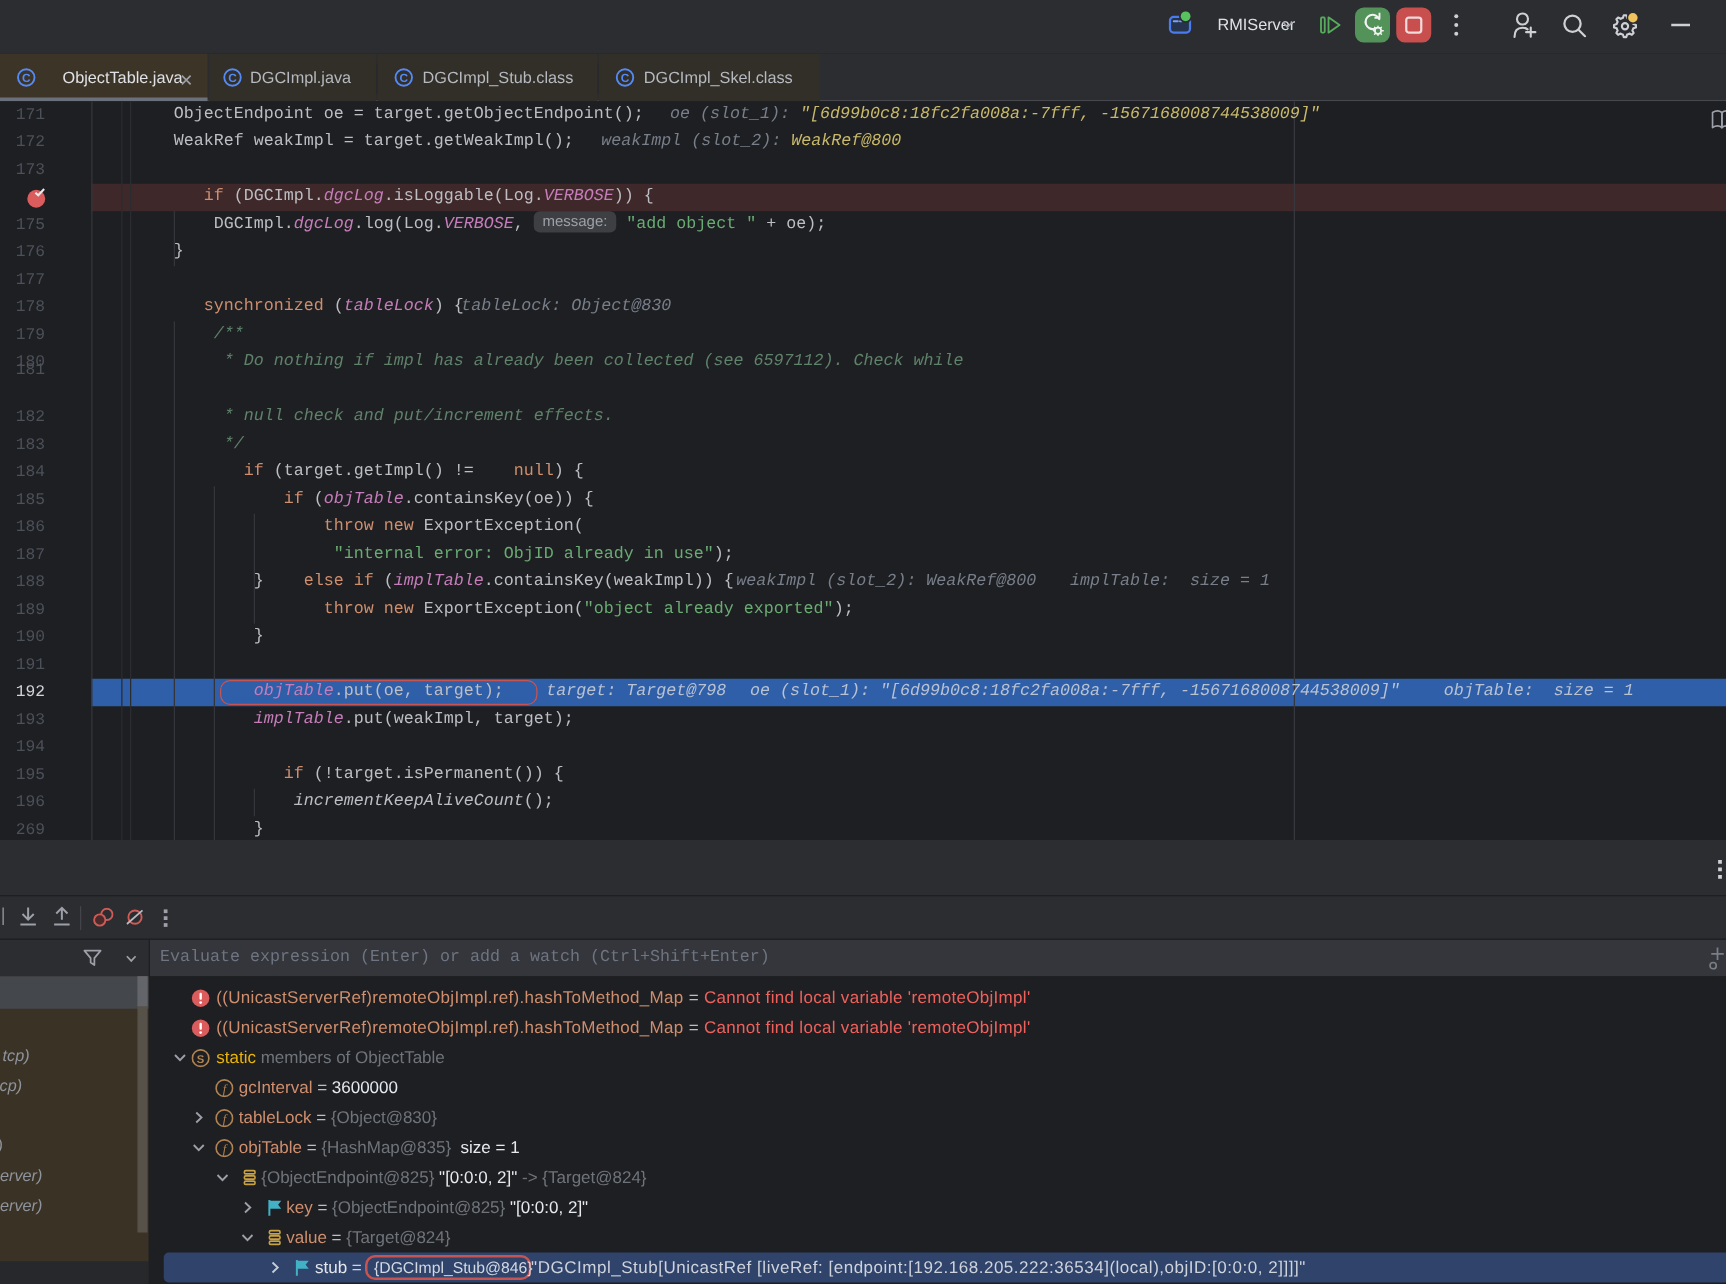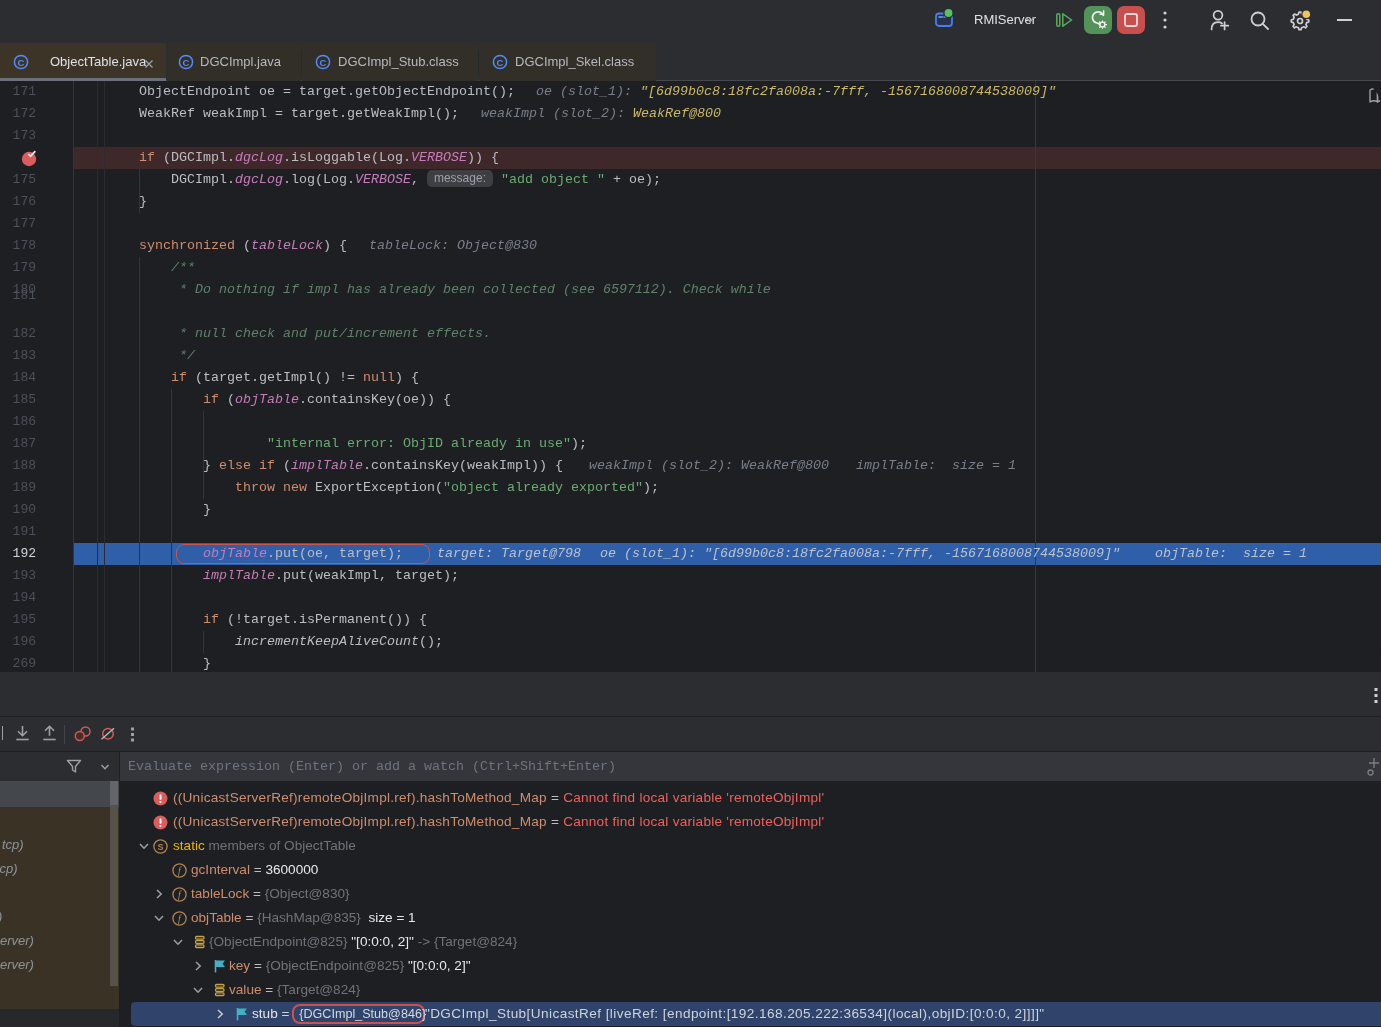--- a/index.html
+++ b/index.html
@@ -8,26 +8,26 @@
 #app { position:relative; width:1381px; height:1027px; }
 .abs { position:absolute; }
 
 #topbar { left:0; top:0; width:1381px; height:43px; background:#2b2d30; }
 
 #tabbar { left:0; top:43px; width:1381px; height:38px; background:#2b2d30; border-bottom:1px solid #46484d; }
 .tab { position:absolute; top:0; height:38px; font-size:13px; color:#b6b9bf; }
 .tab .ticon { position:absolute; top:11px; }
 .tab .tlabel { position:absolute; top:11px; }
 
-#editor { left:0; top:81px; width:1381px; height:591px; background:#1e1f22; overflow:hidden;border-radius:26px; }
+#editor { left:0; top:81px; width:1381px; height:591px; background:#1e1f22; overflow:hidden; }
 .codeline { position:absolute; left:75px; height:22px; line-height:22px; white-space:pre;
   font-family:"Liberation Mono",monospace; font-size:13.33px; color:#bcbec4; }
 .lnum { position:absolute; left:0; width:36px; height:22px; line-height:22px; text-align:right;
   font-family:"Liberation Mono",monospace; font-size:13px; color:#4b5059; }
-.kw { color:#cf8e6d; }
+.kw { color:#cf8e6d;margin-left:24px; }
 .str { color:#6aab73; }
 .cmt { color:#5f826b; font-style:italic; }
 .fld { color:#c77dbb; font-style:italic; }
 .ital { font-style:italic; }
 .hint { position:absolute; height:22px; line-height:22px; white-space:pre;
   font-family:"Liberation Mono",monospace; font-size:13.33px; font-style:italic; color:#787f8a; }
 .hintY { color:#c9b96a; }
 .hintL { color:#b9c2d1; }
 .vline { position:absolute; width:1px; background:#393b40; }
 
@@ -196,20 +196,21 @@
     <div class="codeline" style="top:66px">        <span class="kw">if</span> (DGCImpl.<span class="fld">dgcLog</span>.isLoggable(Log.<span class="fld">VERBOSE</span>)) {</div>
     <div class="codeline" style="top:88px">            DGCImpl.<span class="fld">dgcLog</span>.log(Log.<span class="fld">VERBOSE</span>, <span style="display:inline-block;background:#3d3f43;color:#9da0a8;border-radius:5px;font-family:'Liberation Sans';font-style:normal;font-size:12px;line-height:17px;height:17px;padding:0 7px;vertical-align:1px;">message:</span> <span class="str">"add object "</span> + oe);</div>
     <div class="codeline" style="top:110px">        }</div>
     <div class="codeline" style="top:154px">        <span class="kw">synchronized</span> (<span class="fld">tableLock</span>) {</div>
     <div class="codeline" style="top:176px"><span class="cmt">            /**</span></div>
     <div class="codeline" style="top:198px"><span class="cmt">             * Do nothing if impl has already been collected (see 6597112). Check while</span></div>
     <div class="codeline" style="top:242px"><span class="cmt">             * null check and put/increment effects.</span></div>
     <div class="codeline" style="top:264px"><span class="cmt">             */</span></div>
     <div class="codeline" style="top:286px">            <span class="kw">if</span> (target.getImpl() != <span class="kw">null</span>) {</div>
     <div class="codeline" style="top:308px">                <span class="kw">if</span> (<span class="fld">objTable</span>.containsKey(oe)) {</div>
+    <div class="codeline" style="top:330px">                    <span class="kw">throw new</span> ExportException(</div>
     <div class="codeline" style="top:352px">                        <span class="str">"internal error: ObjID already in use"</span>);</div>
     <div class="codeline" style="top:374px">                } <span class="kw">else if</span> (<span class="fld">implTable</span>.containsKey(weakImpl)) {</div>
     <div class="codeline" style="top:396px">                    <span class="kw">throw new</span> ExportException(<span class="str">"object already exported"</span>);</div>
     <div class="codeline" style="top:418px">                }</div>
     <div class="codeline" style="top:462px">                <span class="fld">objTable</span>.put(oe, target);</div>
     <div class="codeline" style="top:484px">                <span class="fld">implTable</span>.put(weakImpl, target);</div>
     <div class="codeline" style="top:528px">                <span class="kw">if</span> (!target.isPermanent()) {</div>
     <div class="codeline" style="top:550px">                    <span class="ital">incrementKeepAliveCount</span>();</div>
     <div class="codeline" style="top:572px">                }</div>
 

